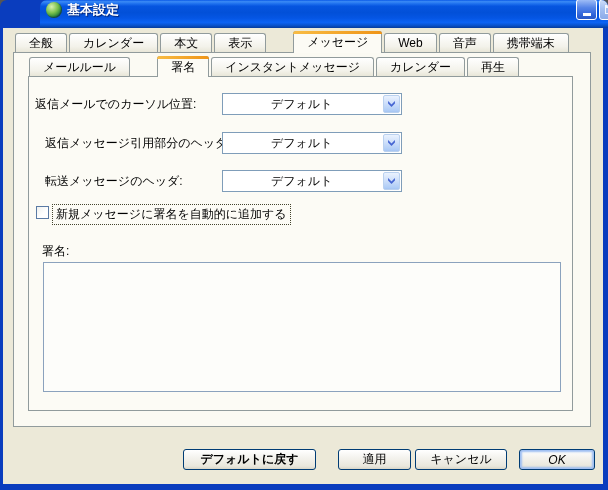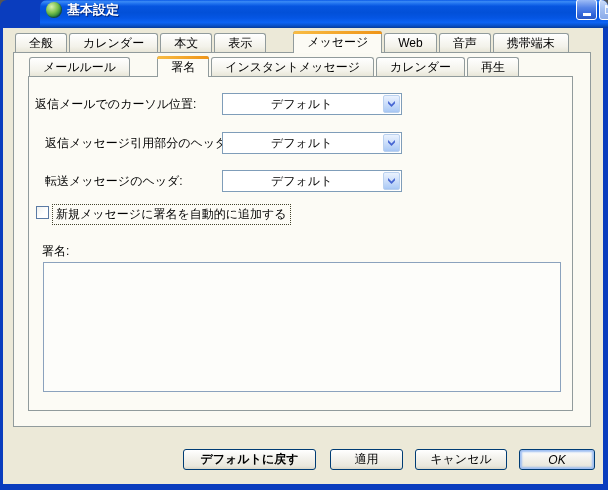--- a/index.html
+++ b/index.html
@@ -164,17 +164,17 @@
     </span>
   </div>
 
   <span class="checkbox"></span>
   <span class="cb-label-box">新規メッセージに署名を自動的に追加する</span>
 
   <div class="f-label" style="left:42px;top:243px;">署名:</div>
   <textarea class="sig-textarea" style=""></textarea>
 
   <button class="btn" style="left:183px;width:133px;font-weight:bold;">デフォルトに戻す</button>
-  <button class="btn" style="left:330px;width:73px;">適用</button>
+  <button class="btn" style="left:338px;width:73px;">適用</button>
   <button class="btn" style="left:415px;width:92px;">キャンセル</button>
   <button class="btn focused" style="left:519px;width:76px;font-style:italic;">OK</button>
 
 </div>
 
 </body></html>

